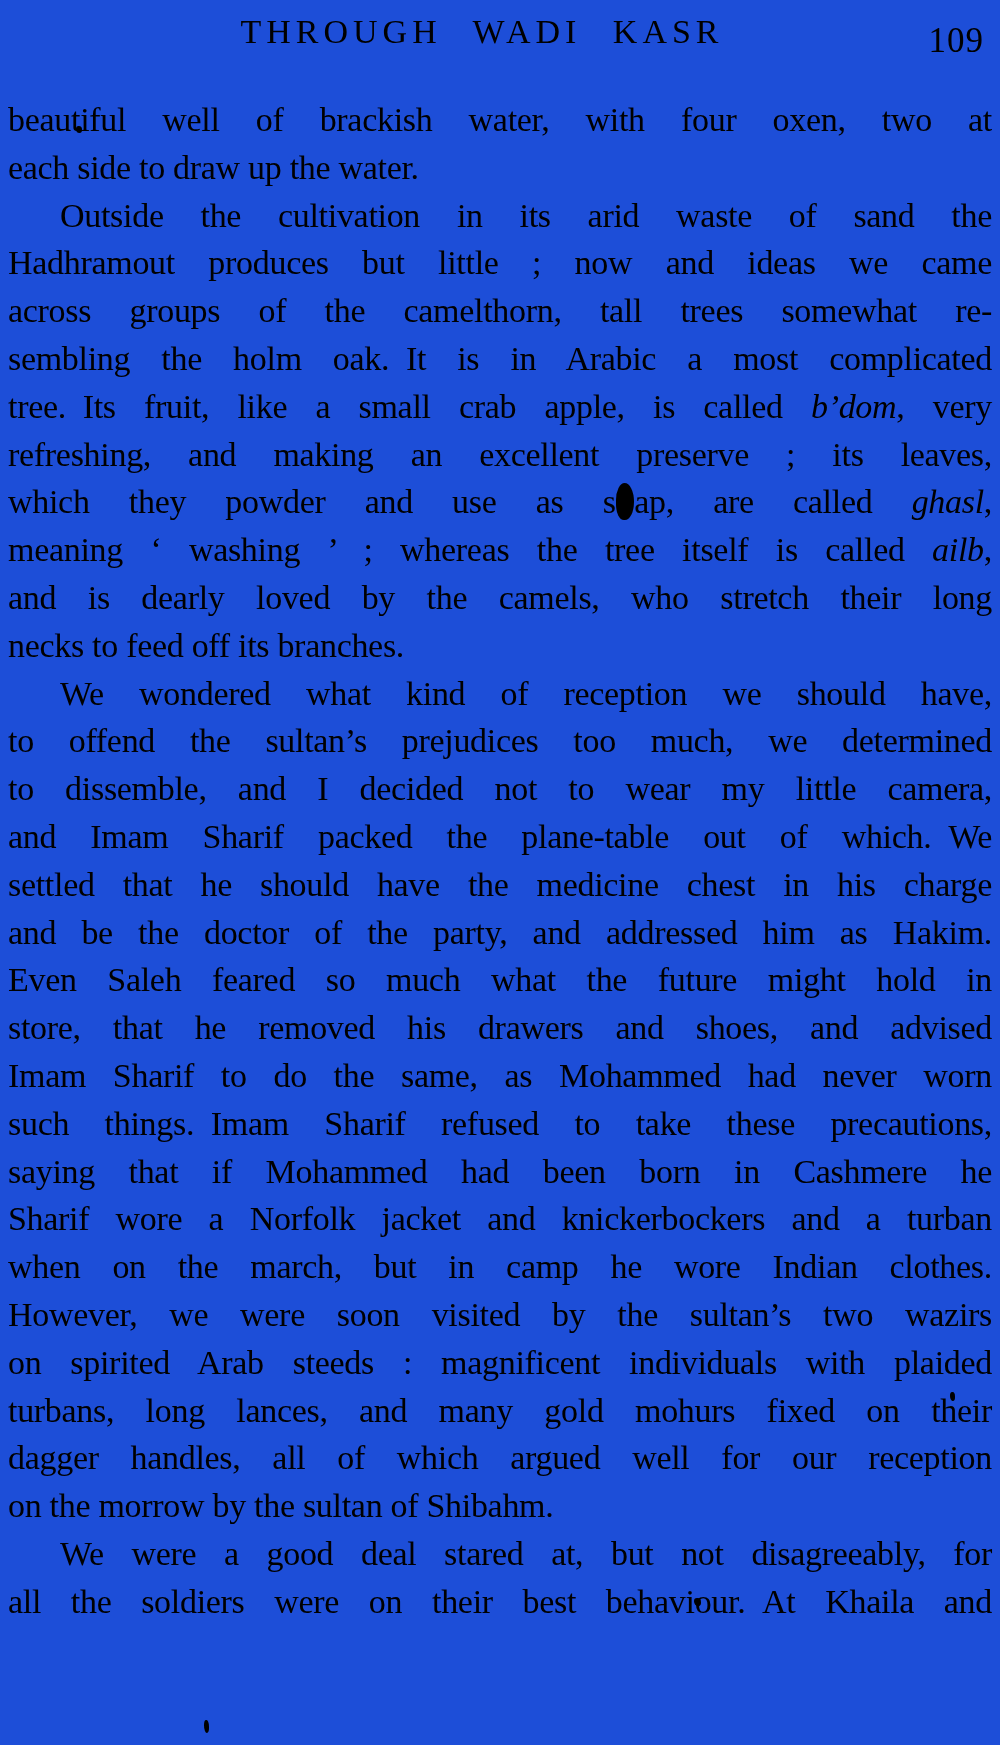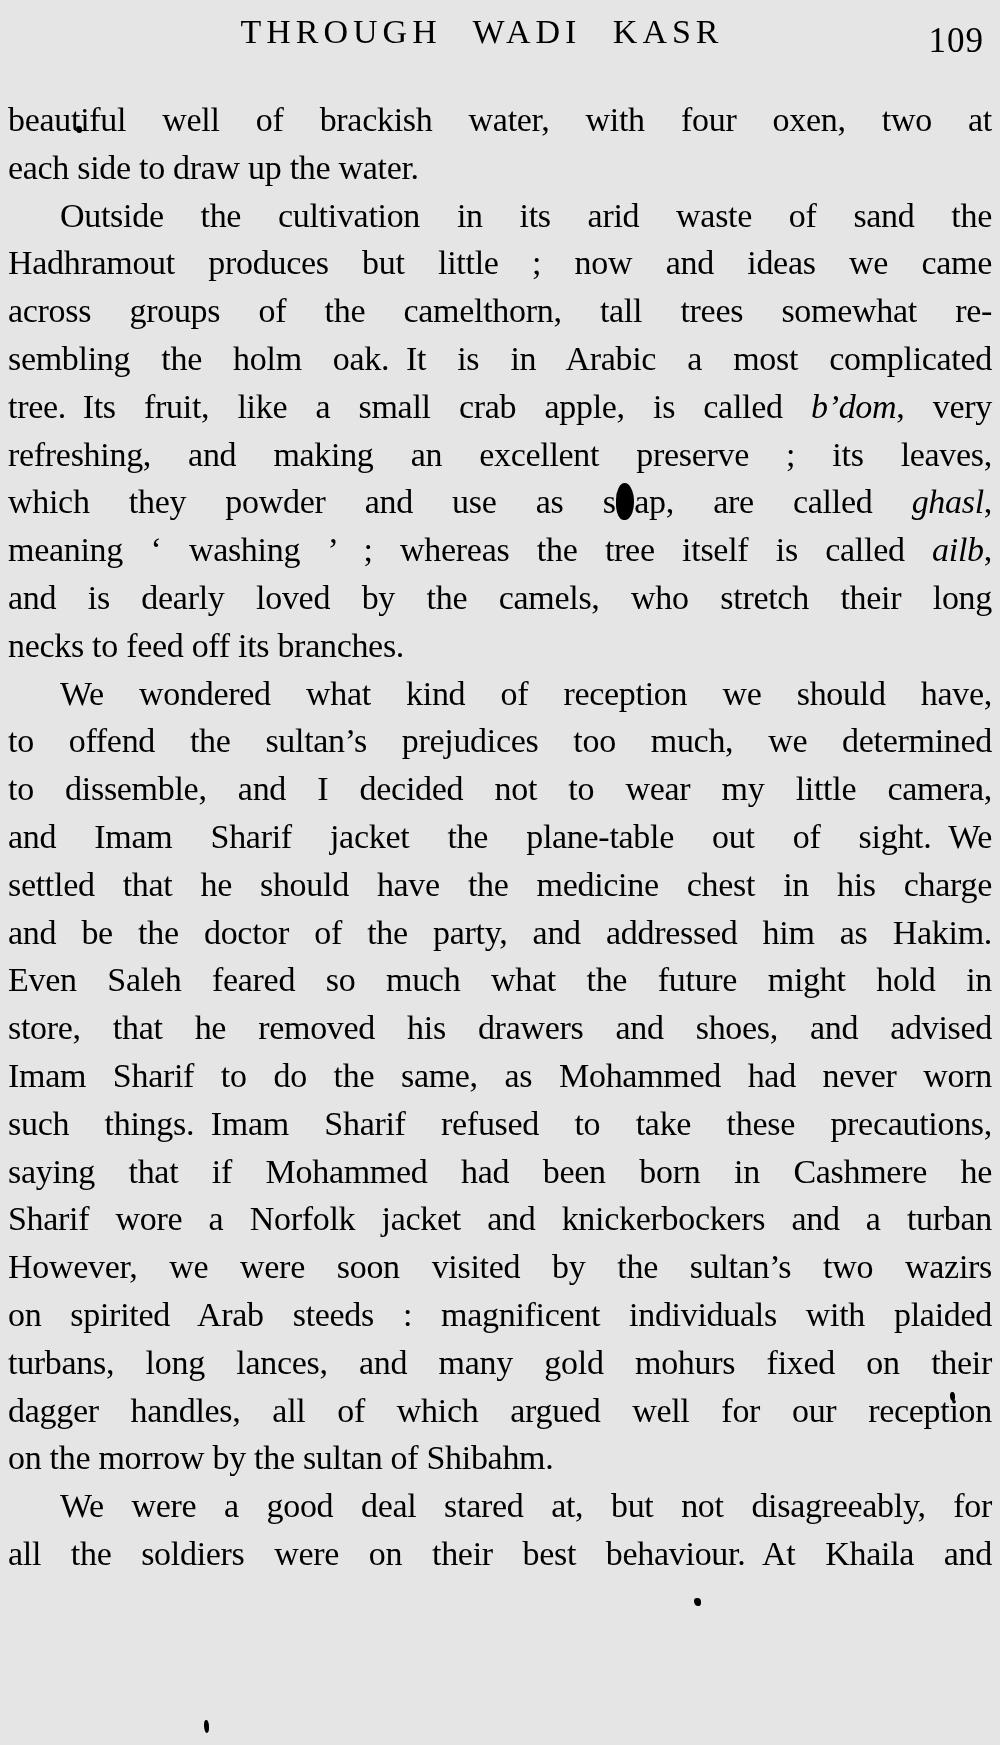--- a/index.html
+++ b/index.html
@@ -47,50 +47,51 @@
   }
   .speck{
     position:absolute;
     background:#000;
     border-radius:50% 60% 50% 70%;
   }
 </style>
 </head>
 <body>
 
-<div class="page" style="background: #e5e5e5; color: rgb(0, 0, 0);">
+<div class="page" style="background: #1d4ed8; color: rgb(0, 0, 0);">
   <div class="header">
     <div class="running-title">THROUGH WADI KASR</div>
     <div class="page-number">109</div>
   </div>
   <div class="page-text">
       <div class="line"><span>beautiful well of brackish water, with four oxen, two at</span></div>
       <div class="line left"><span>each side to draw up the water.</span></div>
       <div class="line indent"><span>Outside the cultivation in its arid waste of sand the</span></div>
       <div class="line"><span>Hadhramout produces but little ; now and ideas we came</span></div>
       <div class="line"><span>across groups of the camelthorn, tall trees somewhat re-</span></div>
       <div class="line"><span>sembling the holm oak. It is in Arabic a most complicated</span></div>
       <div class="line"><span>tree. Its fruit, like a small crab apple, is called </span><span class="italic">b’dom</span><span>, very</span></div>
       <div class="line"><span>refreshing, and making an excellent preserve ; its leaves,</span></div>
       <div class="line"><span>which they powder and use as s</span><span class="blot">o</span><span>ap, are called </span><span class="italic">ghasl</span><span>,</span></div>
       <div class="line"><span>meaning ‘ washing ’ ; whereas the tree itself is called </span><span class="italic">ailb</span><span>,</span></div>
       <div class="line"><span>and is dearly loved by the camels, who stretch their long</span></div>
       <div class="line left"><span>necks to feed off its branches.</span></div>
       <div class="line indent"><span>We wondered what kind of reception we should have,</span></div>
       <div class="line"><span>to offend the sultan’s prejudices too much, we determined</span></div>
       <div class="line"><span>to dissemble, and I decided not to wear my little camera,</span></div>
-      <div class="line"><span>and Imam Sharif jacket the plane-table out of sight. We</span></div>
+      <div class="line"><span>and Imam Sharif packed the plane-table out of which. We</span></div>
       <div class="line"><span>settled that he should have the medicine chest in his charge</span></div>
       <div class="line"><span>and be the doctor of the party, and addressed him as Hakim.</span></div>
       <div class="line"><span>Even Saleh feared so much what the future might hold in</span></div>
       <div class="line"><span>store, that he removed his drawers and shoes, and advised</span></div>
       <div class="line"><span>Imam Sharif to do the same, as Mohammed had never worn</span></div>
       <div class="line"><span>such things. Imam Sharif refused to take these precautions,</span></div>
       <div class="line"><span>saying that if Mohammed had been born in Cashmere he</span></div>
       <div class="line"><span>Sharif wore a Norfolk jacket and knickerbockers and a turban</span></div>
+      <div class="line"><span>when on the march, but in camp he wore Indian clothes.</span></div>
       <div class="line"><span>However, we were soon visited by the sultan’s two wazirs</span></div>
       <div class="line"><span>on spirited Arab steeds : magnificent individuals with plaided</span></div>
       <div class="line"><span>turbans, long lances, and many gold mohurs fixed on their</span></div>
       <div class="line"><span>dagger handles, all of which argued well for our reception</span></div>
       <div class="line left"><span>on the morrow by the sultan of Shibahm.</span></div>
       <div class="line indent"><span>We were a good deal stared at, but not disagreeably, for</span></div>
       <div class="line"><span>all the soldiers were on their best behaviour. At Khaila and</span></div>
     </div>
 <div class="speck" style="left: 76px; top: 126px; width: 6px; height: 7px;"></div>
     <div class="speck" style="left: 950px; top: 1392px; width: 5px; height: 9px;"></div>

